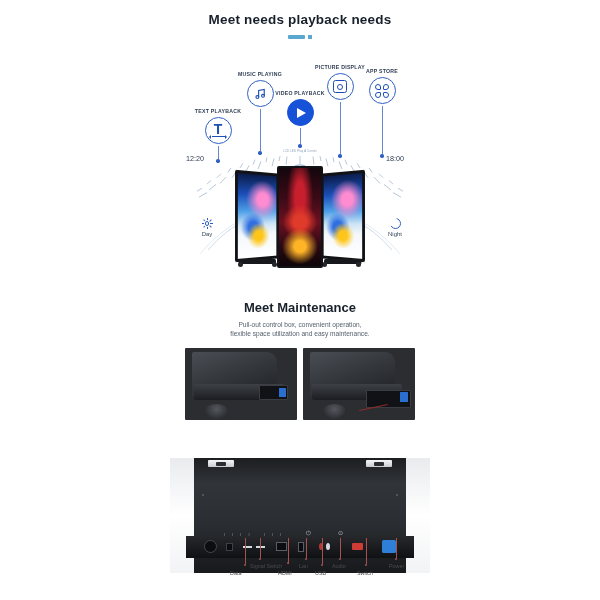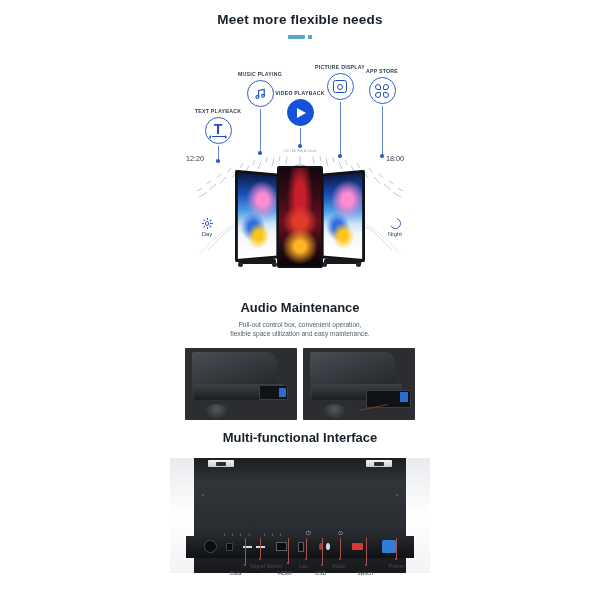--- a/index.html
+++ b/index.html
@@ -128,21 +128,21 @@
   .co-text { position: absolute; font-size: 5.4px; color: #4a4a4a; white-space: nowrap; }
 </style>
 </head>
 <body>
 
 <div class="page">
 
   <div class="hero">
 
     <div class="hero-title">
-      <div>Meet more flexible needs</div>
+      <div>Meet needs playback needs</div>
     </div>
 
     <div class="divider">
       <span class="bar"></span>
       <span class="dot"></span>
     </div>
 
     <div class="features">
 
       <div class="feat" style="left:183px; top:50px;">
@@ -298,21 +298,21 @@
         <div class="moon">
             <i></i>
             <b></b>
           </div>
         <div>Night</div>
       </div>
     </div>
   </div>
 
   <div class="sec2">
-    <div class="sec-title">Audio Maintenance</div>
+    <div class="sec-title">Meet Maintenance</div>
     <div class="sec-sub">
       <div>Pull-out control box, convenient operation,</div>
       <div>flexible space utilization and easy maintenance.</div>
     </div>
 
     <div class="photos">
       <div class="photo">
         <div class="p-body"></div>
         <div class="p-lip"></div>
         <div class="p-box" style="right:8%; top:52%; width:26%; height:20%;"></div>
@@ -324,21 +324,20 @@
         <div class="p-lip"></div>
         <div class="p-box" style="right:4%; top:58%; width:40%; height:26%;"></div>
         <div class="p-blue" style="right:6%; top:61%; width:7%; height:14%;"></div>
         <div class="p-red-line" style="left:50%; bottom:16%;"></div>
         <div class="p-base"></div>
       </div>
     </div>
   </div>
 
   <div class="sec3">
-    <div class="sec-title">Multi-functional Interface</div>
 
     <div class="panel-img">
       <div class="panel-wing" style="left:-10px;"></div>
       <div class="panel-wing" style="right:-10px;"></div>
       <div class="clip" style="left:28px; top:2px; width:26px;"></div>
       <div class="clip" style="right:28px; top:2px; width:26px;"></div>
       <div class="pin-dot" style="left:22px; top:36px;"></div>
       <div class="pin-dot" style="right:22px; top:36px;"></div>
       <div class="pin-dot" style="left:22px; top:92px;"></div>
       <div class="pin-dot" style="right:22px; top:92px;"></div>

